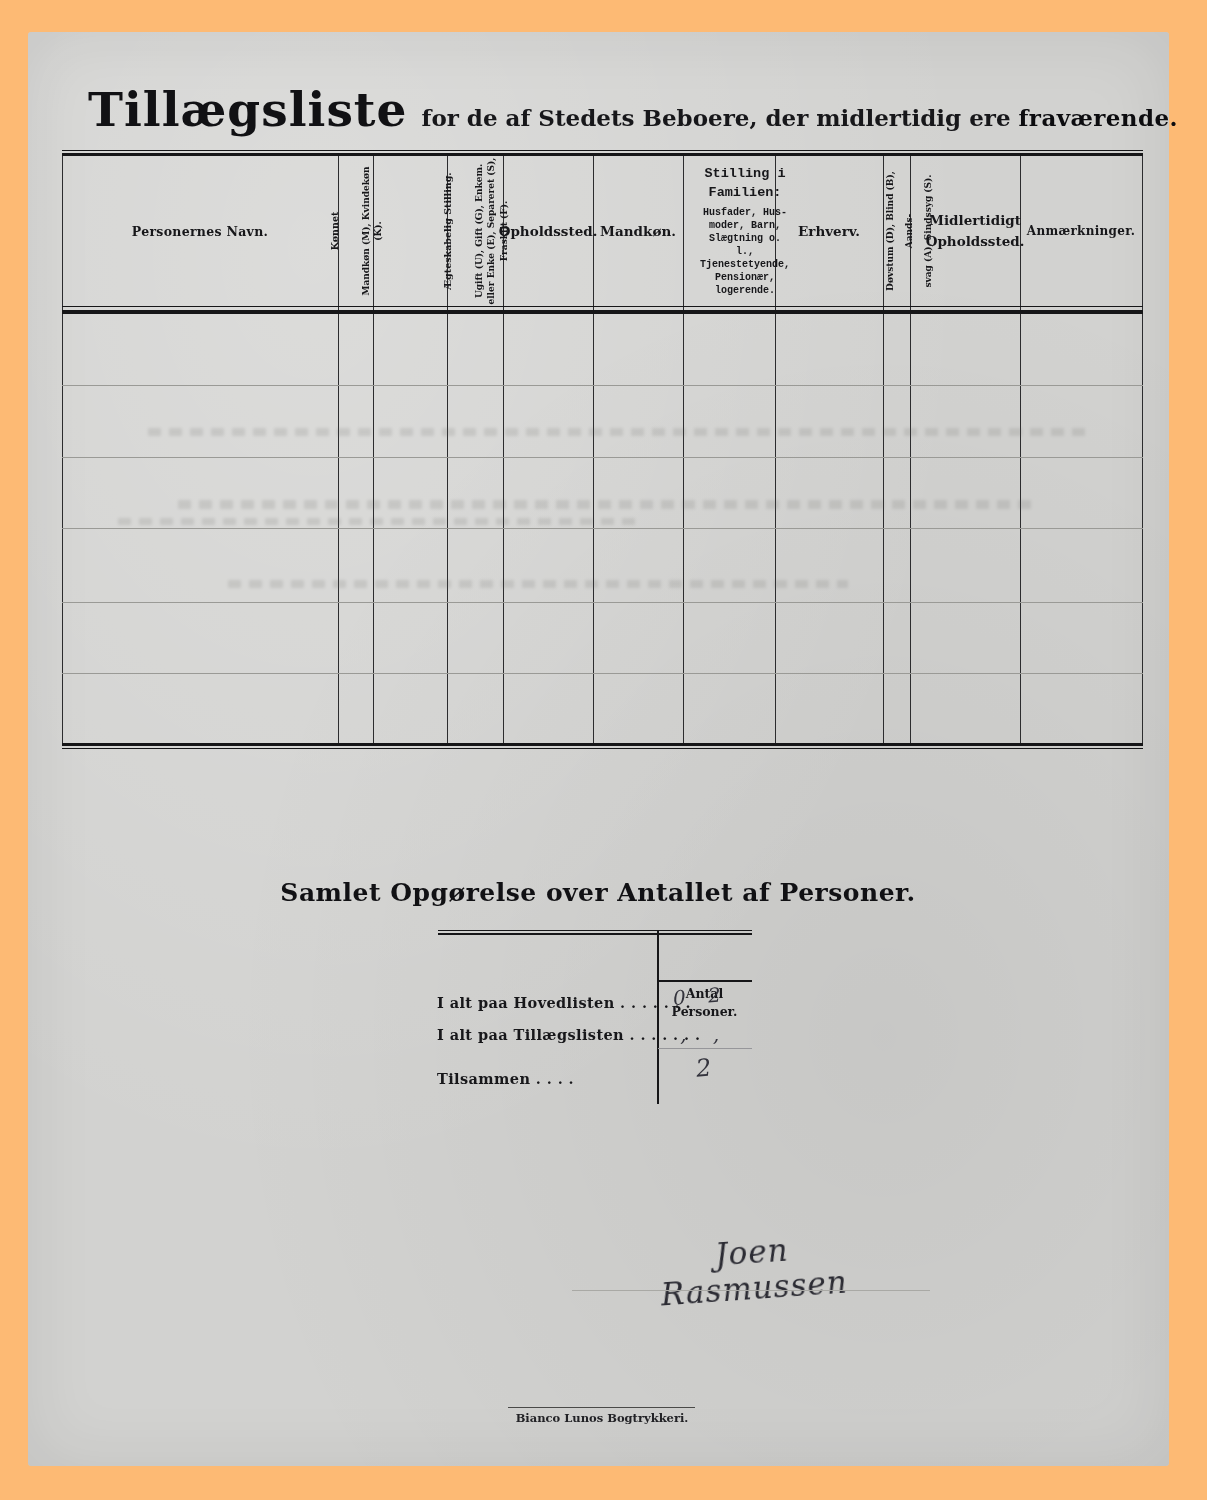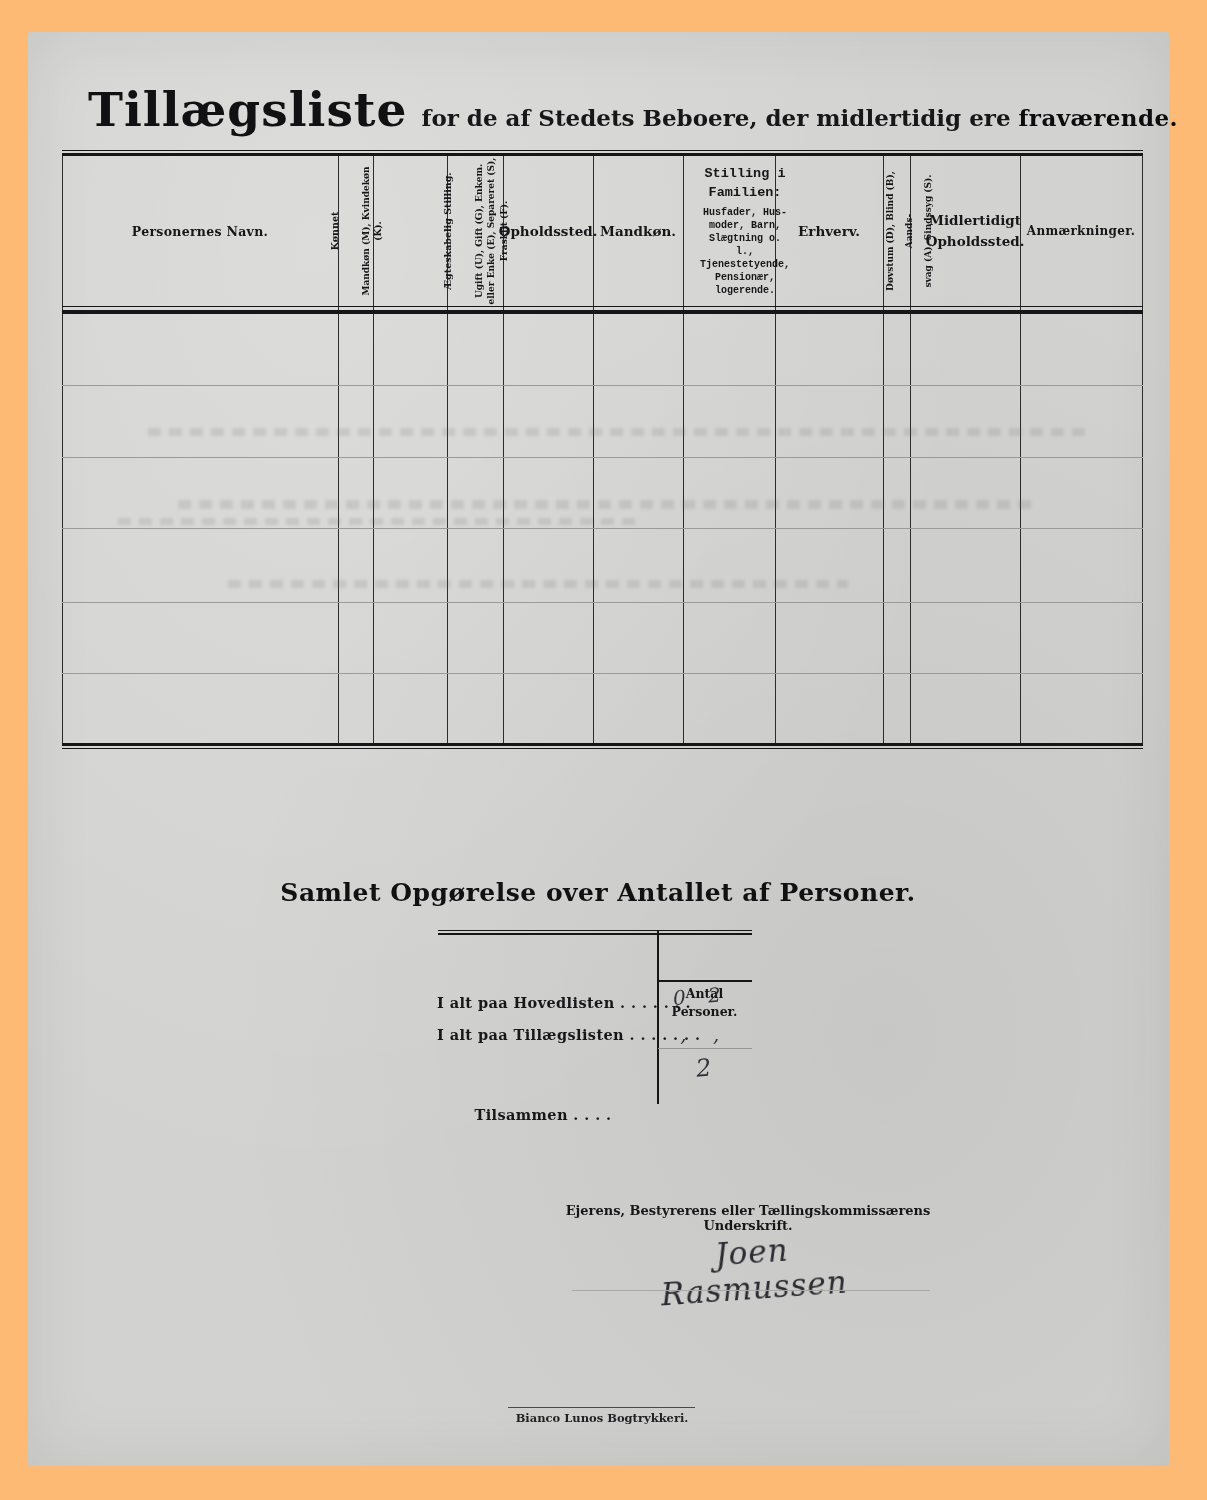--- a/index.html
+++ b/index.html
@@ -178,27 +178,26 @@
     <div class="hline" style="left:410px; top:901px; width:314px; height:2px;"></div>
     <div class="hline" style="left:629px; top:898px; width:2px; height:174px;"></div>
 
     <div class="sum-colhead ml">Antal
 Personer.</div>
     <div class="hline" style="left:629px; top:948px; width:95px; height:2px;"></div>
 
     <div class="sum-label" style="left:409px; top:962px;">I alt paa Hovedlisten . . . . . . .</div>
     <div class="sum-label" style="left:409px; top:994px;">I alt paa Tillægslisten  . . . . . . .</div>
     <div class="hline" style="left:630px; top:1016px; width:94px; height:1px; background:#96969a;"></div>
-    <div class="sum-label" style="left:409px; top:1074px; width:212px; text-align:center;">Tilsammen . . . .</div>
+    <div class="sum-label" style="left:409px; top:1038px; width:212px; text-align:left;">Tilsammen . . . .</div>
 
     <div class="hand" style="left:645px; top:952px; font-size:20px; letter-spacing:8px; transform:rotate(-4deg);">0 2</div>
     <div class="hand" style="left:652px; top:990px; font-size:20px; letter-spacing:10px;">‚  ‚</div>
     <div class="hand" style="left:668px; top:1022px; font-size:24px; transform:rotate(-5deg);">2</div>
 
-    <div class="sig-label">Ejerens, Bestyrerens eller Tællingskommissærens Underskrift.</div>
     <div class="sig-name">Joen Rasmussen</div>
     <div class="sig-line"></div>
 
     <div class="footer-rule"></div>
     <div class="footer-text">Bianco Lunos Bogtrykkeri.</div>
 
   </div>
 </div>
 
 </body></html>

